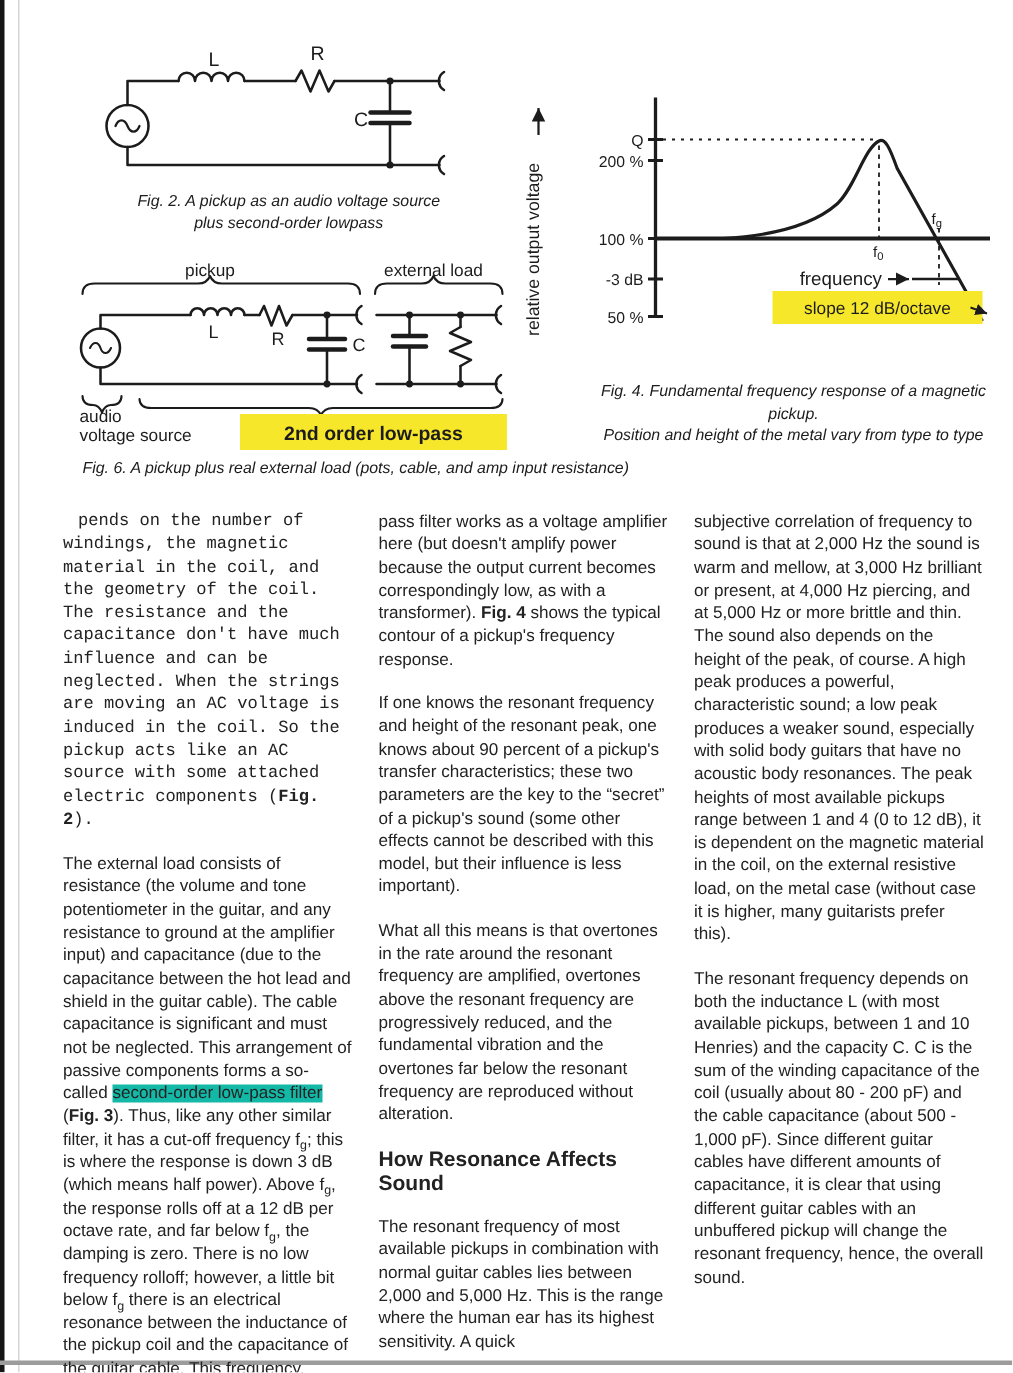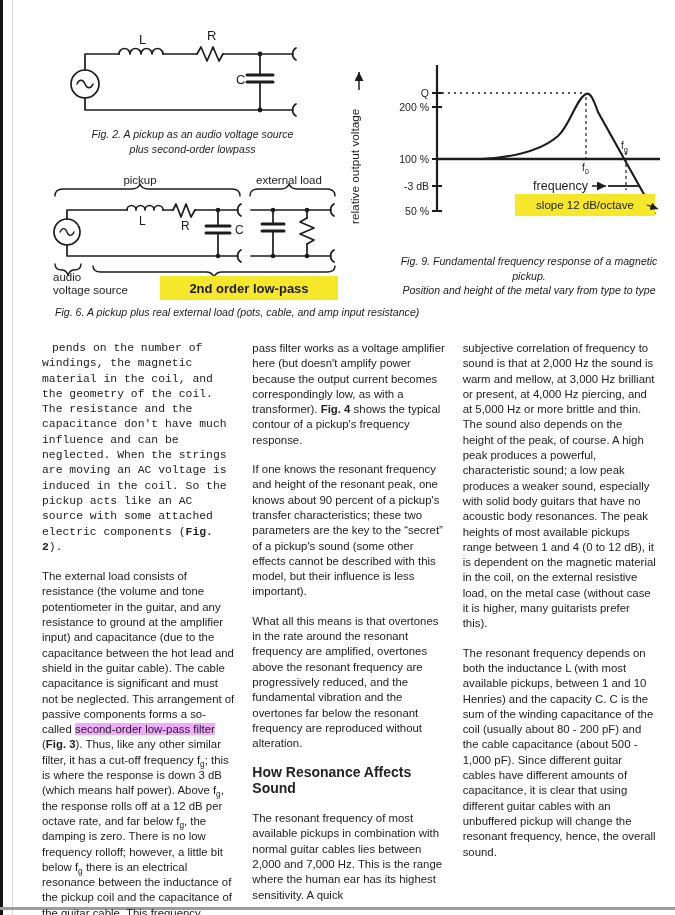--- a/index.html
+++ b/index.html
@@ -14,21 +14,21 @@
   .cap-center{text-align:center;}
   svg{display:block;}
   svg text{font-family:"Liberation Sans",sans-serif;fill:#1c1c1c;}
 
   .text-area{position:absolute;left:42px;top:341px;width:614px;display:flex;gap:17px;}
   .col{flex:1;font-size:11.4px;line-height:15.3px;color:#222;}
   .bp{margin:0 0 14px 0;}
   .ind{text-indent:10px;font-family:Liberation Mono, monospace;}
   .colh{font-size:14px;font-weight:bold;margin:8px 0 15px 0;}
   .b{font-weight:bold;}
-  .hl{background:#f0abfc;}
+  .hl{background:#14b8a6;}
   .col sub{font-size:8.3px;line-height:0;}
 </style>
 </head>
 <body>
 
 <div class="page">
   <div class="edge-left"></div>
   <div class="edge-thin"></div>
   <div class="edge-bottom"></div>
 
@@ -159,34 +159,34 @@
       <text x="246" y="138" font-size="12.5" text-anchor="end">frequency</text>
       <line x1="230" y1="134" x2="252" y2="134" stroke="#1c1c1c" stroke-width="1.5" marker-end="url(#ah)" opacity="0"></line>
       <line x1="250" y1="134" x2="264" y2="134" stroke="#1c1c1c" stroke-width="1.5" marker-end="url(#ah)"></line>
 
       <rect x="173" y="142" width="140" height="22" fill="#f7e72a"></rect>
       <text x="243" y="157" font-size="11.5" text-anchor="middle">slope 12 dB/octave</text>
       <line x1="305" y1="153" x2="316" y2="157" stroke="#1c1c1c" stroke-width="1.3" marker-end="url(#ah)"></line>
     </svg>
   </div>
   <div class="caption cap-center" style="position:absolute;left:385px;top:254px;width:288px;">
-    <div>Fig. 9. Fundamental frequency response of a magnetic pickup.</div>
+    <div>Fig. 4. Fundamental frequency response of a magnetic pickup.</div>
     <div>Position and height of the metal vary from type to type</div>
   </div>
 
   <div class="text-area">
       <div class="col">
         <p class="bp ind"><span>pends on the number of windings, the magnetic material in the coil, and the geometry of the coil. The resistance and the capacitance don't have much influence and can be neglected.  When the strings are moving an AC voltage is induced in the coil. So the pickup acts like an AC source with some attached electric components (</span><span class="b">Fig. 2</span><span>).</span></p>
         <p class="bp"><span>The external load consists of resistance (the volume and tone potentiometer in the guitar, and any resistance to ground at the amplifier input) and capacitance (due to the capacitance between the hot lead and shield in the guitar cable). The cable capacitance is significant and must not be neglected. This arrangement of passive components forms a so-called </span><span class="hl">second-order low-pass filter</span><span> (</span><span class="b">Fig. 3</span><span>). Thus, like any other similar filter, it has a cut-off frequency f</span><sub>g</sub><span>; this is where the response is down 3 dB (which means half power). Above f</span><sub>g</sub><span>, the response rolls off at a 12 dB per octave rate, and far below f</span><sub>g</sub><span>, the damping is zero. There is no low frequency rolloff; however, a little bit below f</span><sub>g</sub><span> there is an electrical resonance between the inductance of the pickup coil and the capacitance of the guitar cable. This frequency, called f</span><sub>max</sub><span>, exhibits an amplitude peak. The passive low-</span></p>
       </div>
       <div class="col">
         <p class="bp"><span>pass filter works as a voltage amplifier here (but doesn't amplify power because the output current becomes correspondingly low, as with a transformer). </span><span class="b">Fig. 4</span><span> shows the typical contour of a pickup's frequency response.</span></p>
         <p class="bp"><span>If one knows the resonant frequency and height of the resonant peak, one knows about 90 percent of a pickup's transfer characteristics; these two parameters are the key to the “secret” of a pickup's sound (some other effects cannot be described with this model, but their influence is less important).</span></p>
         <p class="bp"><span>What all this means is that overtones in the rate around the resonant frequency are amplified, overtones above the resonant frequency are progressively reduced, and the fundamental vibration and the overtones far below the resonant frequency are reproduced without alteration.</span></p>
         <h3 class="colh"><span>How Resonance Affects Sound</span></h3>
-        <p class="bp"><span>The resonant frequency of most available pickups in combination with normal guitar cables lies between 2,000 and 7,000 Hz. This is the range where the human ear has its highest sensitivity. A quick</span></p>
+        <p class="bp"><span>The resonant frequency of most available pickups in combination with normal guitar cables lies between 2,000 and 5,000 Hz. This is the range where the human ear has its highest sensitivity. A quick</span></p>
       </div>
       <div class="col">
         <p class="bp"><span>subjective correlation of frequency to sound is that at 2,000 Hz the sound is warm and mellow, at 3,000 Hz brilliant or present, at 4,000 Hz piercing, and at 5,000 Hz or more brittle and thin. The sound also depends on the height of the peak, of course. A high peak produces a powerful, characteristic sound; a low peak produces a weaker sound, especially with solid body guitars that have no acoustic body resonances. The peak heights of most available pickups range between 1 and 4 (0 to 12 dB), it is dependent on the magnetic material in the coil, on the external resistive load, on the metal case (without case it is higher, many guitarists prefer this).</span></p>
         <p class="bp"><span>The resonant frequency depends on both the inductance L (with most available pickups, between 1 and 10 Henries) and the capacity C. C is the sum of the winding capacitance of the coil (usually about 80 - 200 pF) and the cable capacitance (about 500 - 1,000 pF). Since different guitar cables have different amounts of capacitance, it is clear that using different guitar cables with an unbuffered pickup will change the resonant frequency, hence, the overall sound.</span></p>
       </div>
     </div>
 </div>
 
 </body></html>

